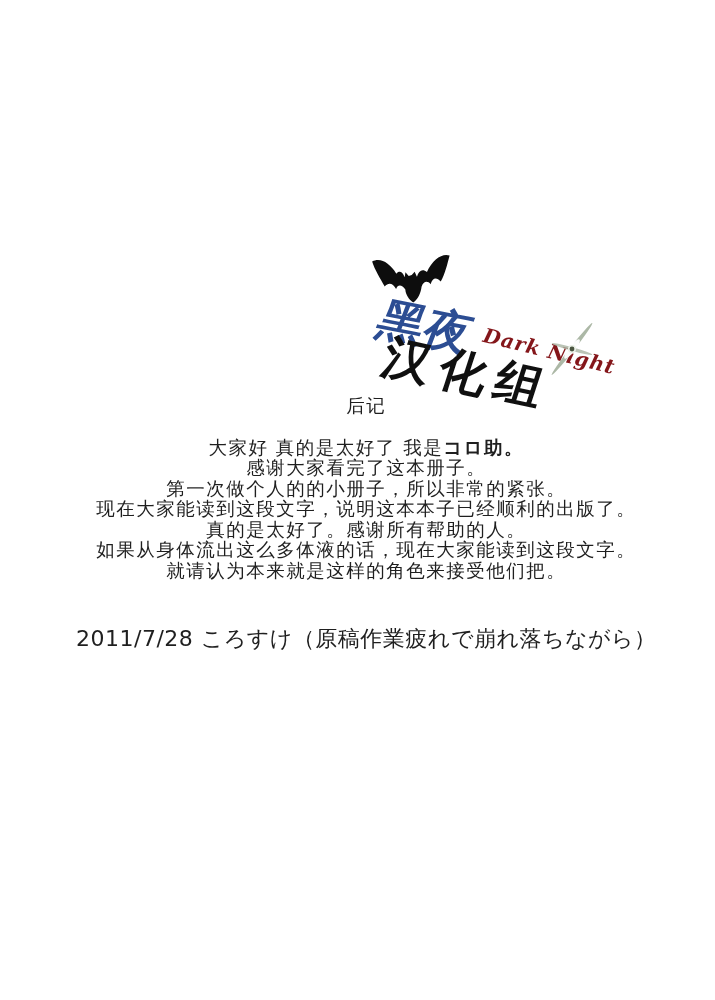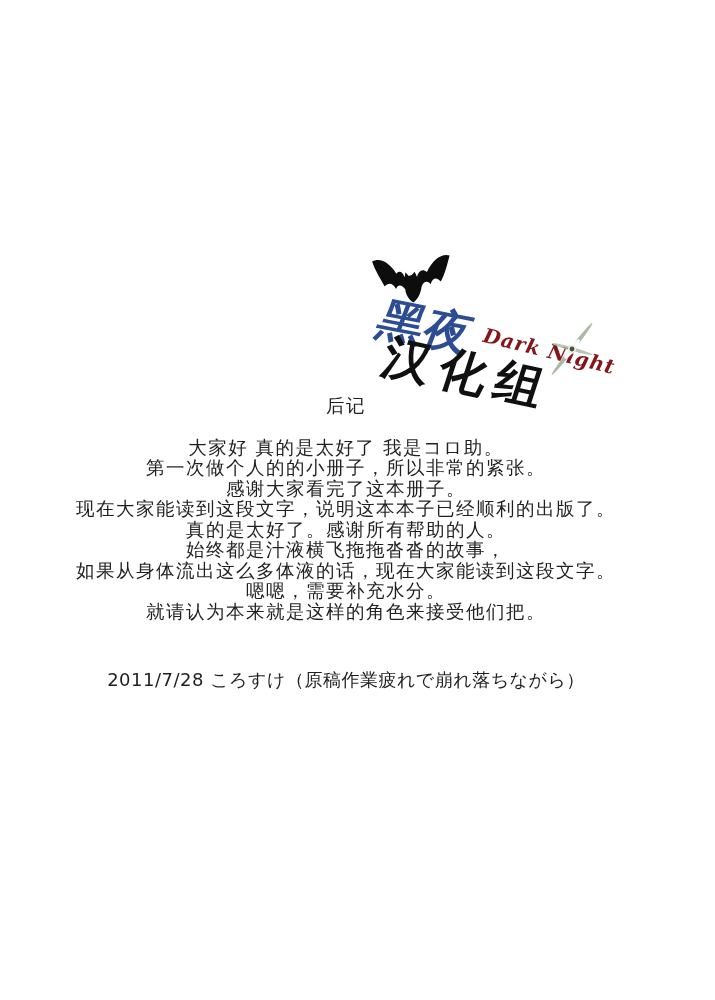--- a/index.html
+++ b/index.html
@@ -75,23 +75,23 @@
     font-size: 18.5px;
     line-height: 20.5px;
     letter-spacing: 1.5px;
     color: #1f1f1f;
     white-space: nowrap;
     text-align: center;
   }
   .text-block .line { height: 20.5px; }
   .gap  { height: 21px; }
   .gap2 { height: 24px; }
-  .bold { font-weight: 400; }
+  .bold { font-weight: 700; }
   .date-line {
-    font-size: 18px;
+    font-size: 22px;
     letter-spacing: 0.5px;
   }
 </style>
 </head>
 <body>
 
 <div class="page">
 
   <div class="logo">
 
@@ -128,27 +128,25 @@
       <circle cx="34" cy="36" r="2.4" fill="#49543f"></circle>
     </svg>
   </div>
 
   <div class="text-block">
     <div class="line">后记</div>
     <div class="gap"></div>
 
     <div class="line"><span>大家好 真的是太好了 我是</span><span class="bold">コロ助。</span></div>
 
+    <div class="line">感谢大家看完了这本册子。</div>
     <div class="line">第一次做个人的的小册子，所以非常的紧张。</div>
-    <div class="line">感谢大家看完了这本册子。</div>
     <div class="line">现在大家能读到这段文字，说明这本本子已经顺利的出版了。</div>
     <div class="line">真的是太好了。感谢所有帮助的人。</div>
-    <div class="line">始终都是汁液横飞拖拖沓沓的故事，</div>
     <div class="line">如果从身体流出这么多体液的话，现在大家能读到这段文字。</div>
-    <div class="line">嗯嗯，需要补充水分。</div>
     <div class="line">就请认为本来就是这样的角色来接受他们把。</div>
 
     <div class="gap2"></div>
 
     <div class="gap2"></div>
     <div class="line date-line">2011/7/28 ころすけ（原稿作業疲れで崩れ落ちながら）</div>
   </div>
 
 </div>
 

